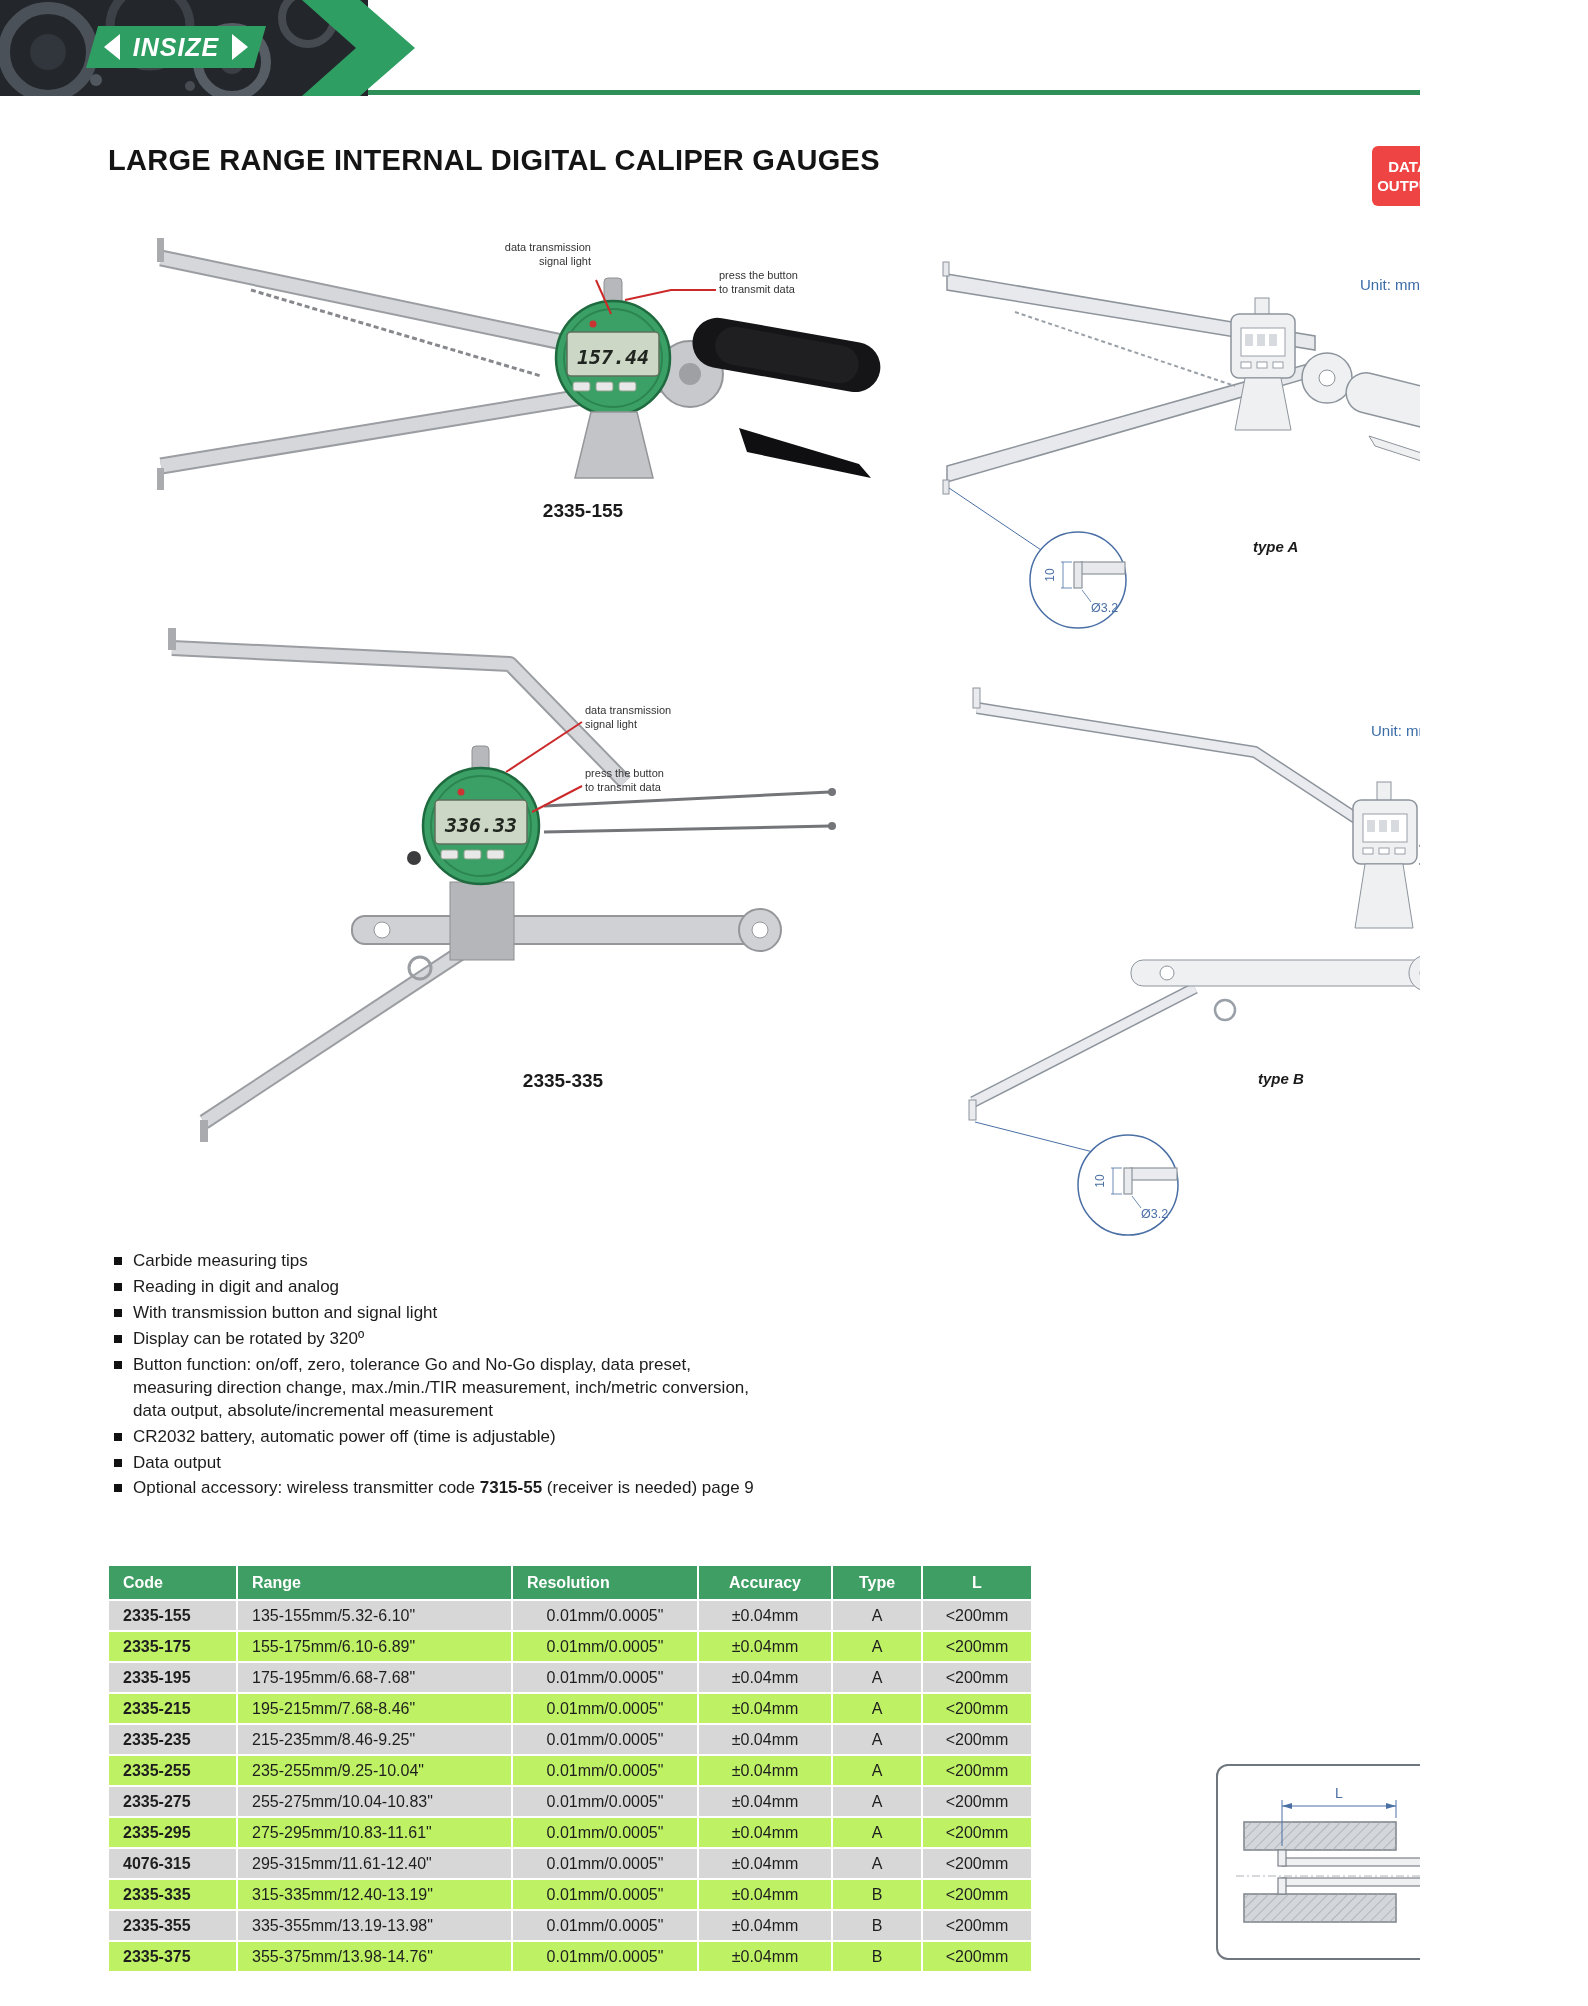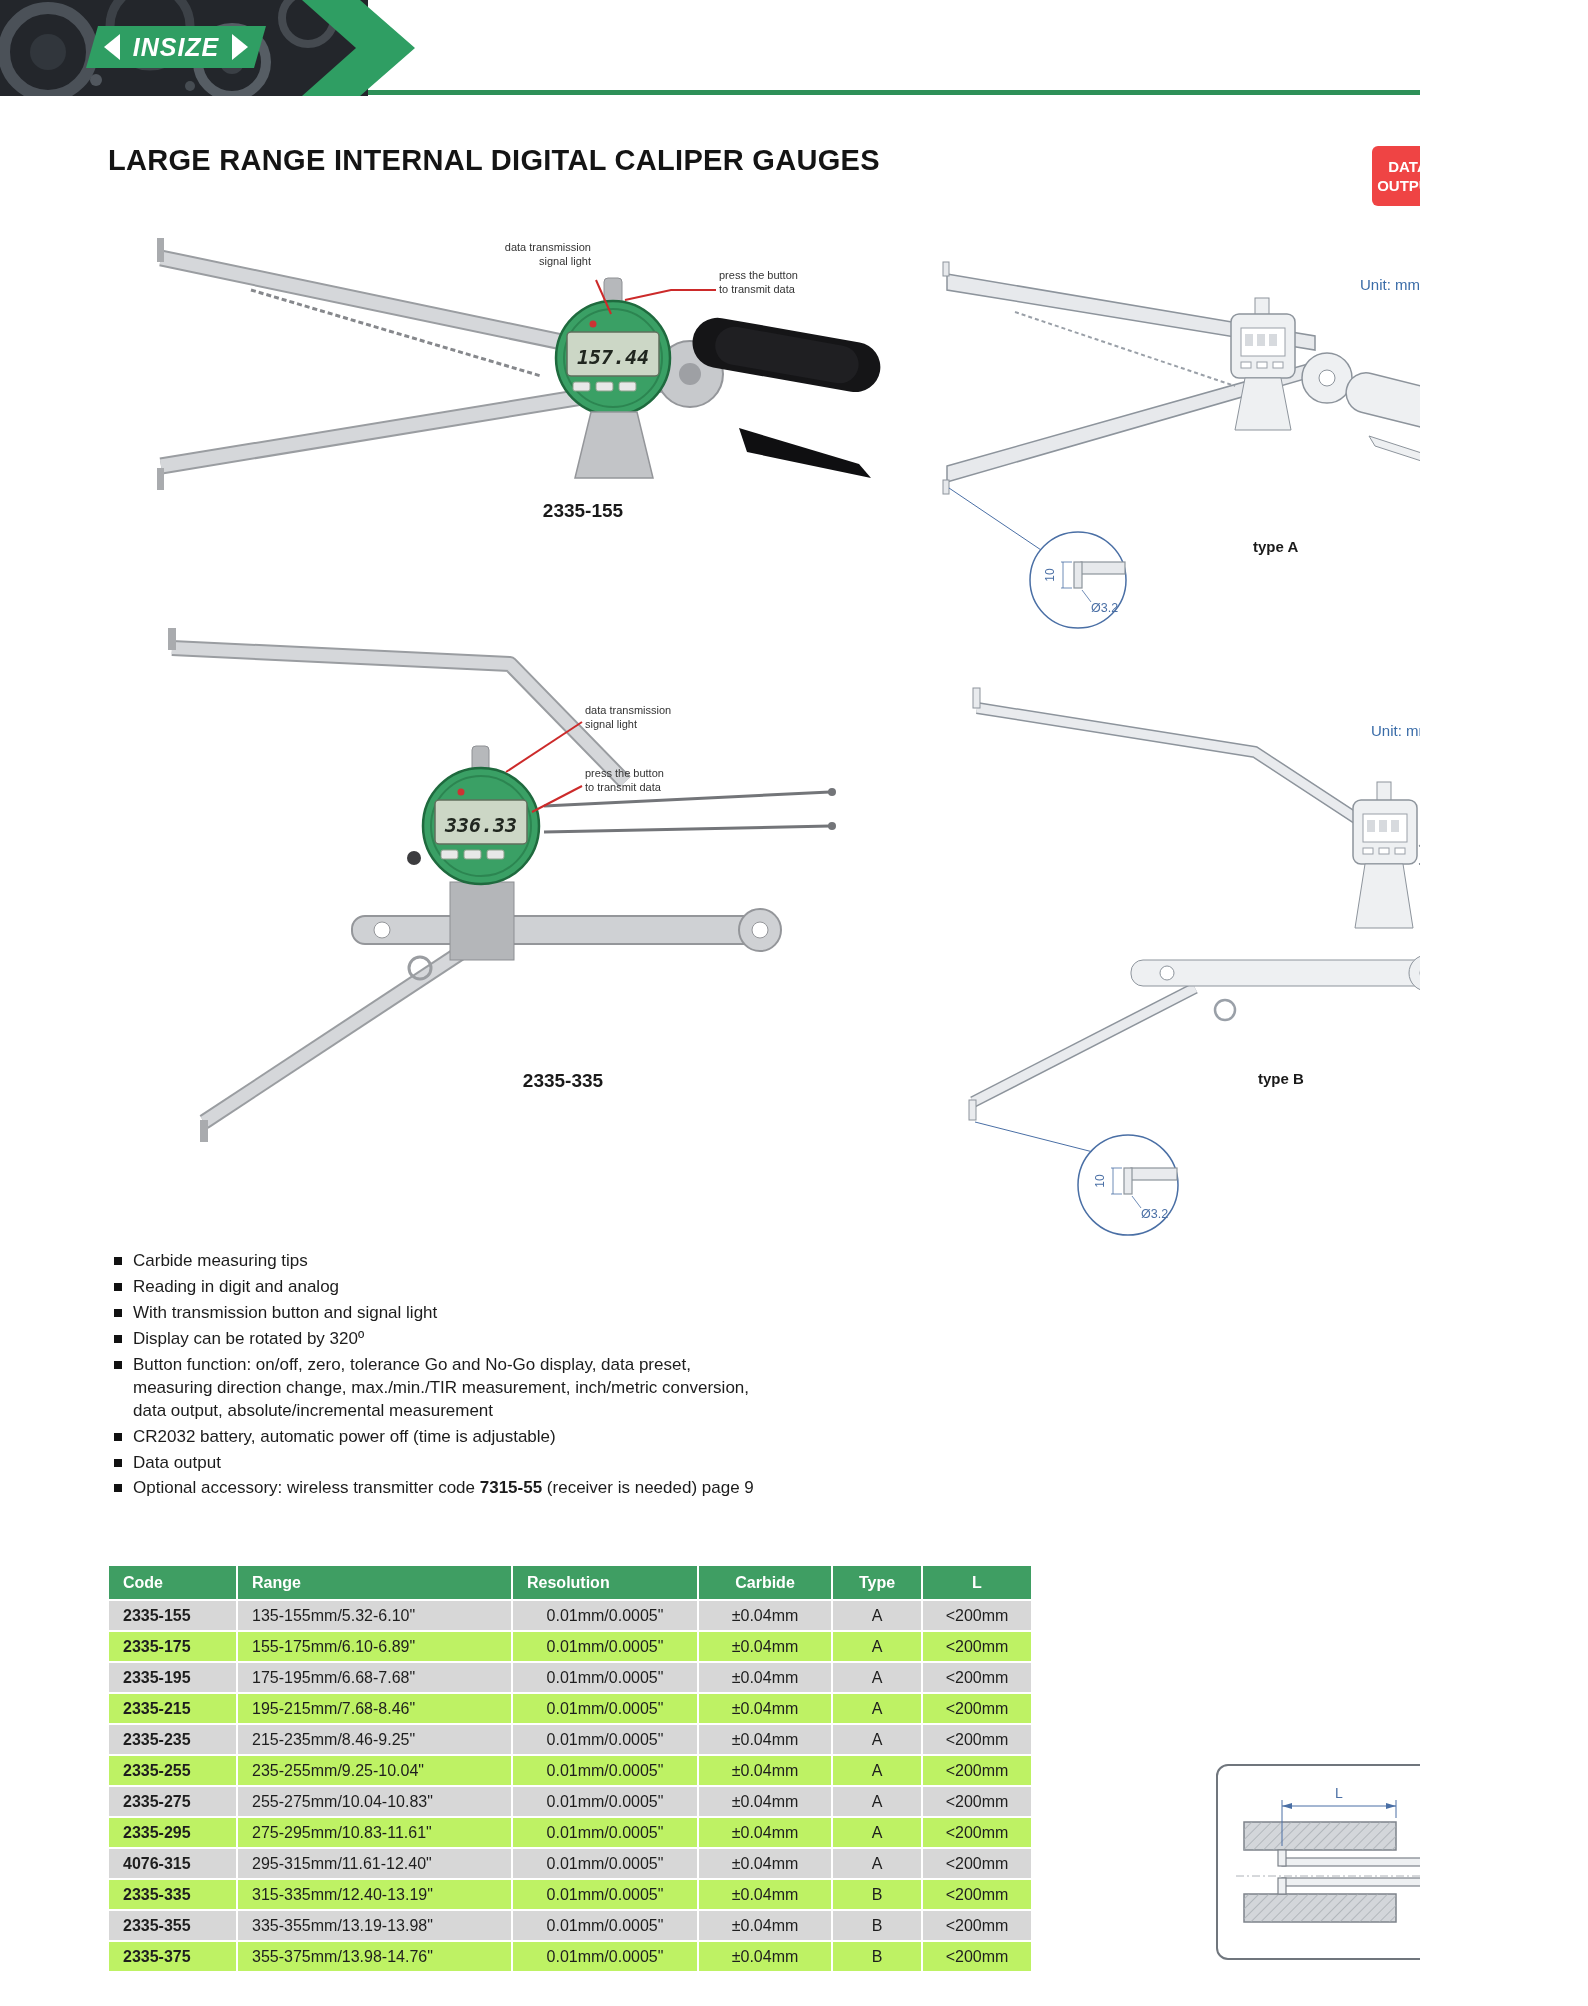--- a/index.html
+++ b/index.html
@@ -14,21 +14,21 @@
     font-size:15px; line-height:1.3; display:flex; flex-direction:column;
     align-items:center; justify-content:center; text-align:center;
   }
   .page-title { font-size:29px; font-weight:bold; color:#141414; letter-spacing:.3px; }
 
   
   .ann { font-size:11px; color:#333; line-height:1.3; white-space:pre-line; }
   .ann.right { text-align:right; }
   .fig-label { font-weight:bold; font-size:19px; color:#1a1a1a; text-align:center; }
   .unit { font-size:15px; color:#3a6ca8; }
-  .type-label { font-size:15px; font-weight:bold; color:#1a1a1a; }
+  .type-label { font-size:15px; font-weight:bold; color:#1a1a1a;font-style:italic; }
   .overlay { pointer-events:none; }
 
   
   .features { list-style:none; }
   .features li { display:flex; align-items:flex-start; margin-bottom:3px; }
   .features .bullet { width:8px; height:8px; background:#111; margin:7px 11px 0 2px; flex:none; }
   .features .feat-text { width:632px; font-size:17px; color:#1c1c1c; line-height:1.35; }
 
   
   .spec-table { border-collapse:collapse; table-layout:fixed; width:922px; font-size:16px; }
@@ -303,21 +303,21 @@
         <col style="width:186px">
       <col style="width:134px">
         <col style="width:90px">
         <col style="width:109px">
     </colgroup>
     <thead>
       <tr>
         <th class="h0">Code</th>
         <th class="h1">Range</th>
         <th class="h2">Resolution</th>
-        <th class="h3">Carbide</th>
+        <th class="h3">Accuracy</th>
         <th class="h4">Type</th>
         <th class="h5">L</th>
       </tr>
     </thead>
     <tbody>
         <tr class="row-shade">
           <td class="c0">2335-155</td>
           <td class="c1">135-155mm/5.32-6.10"</td>
           <td class="c2">0.01mm/0.0005"</td>
           <td class="c3">±0.04mm</td>

